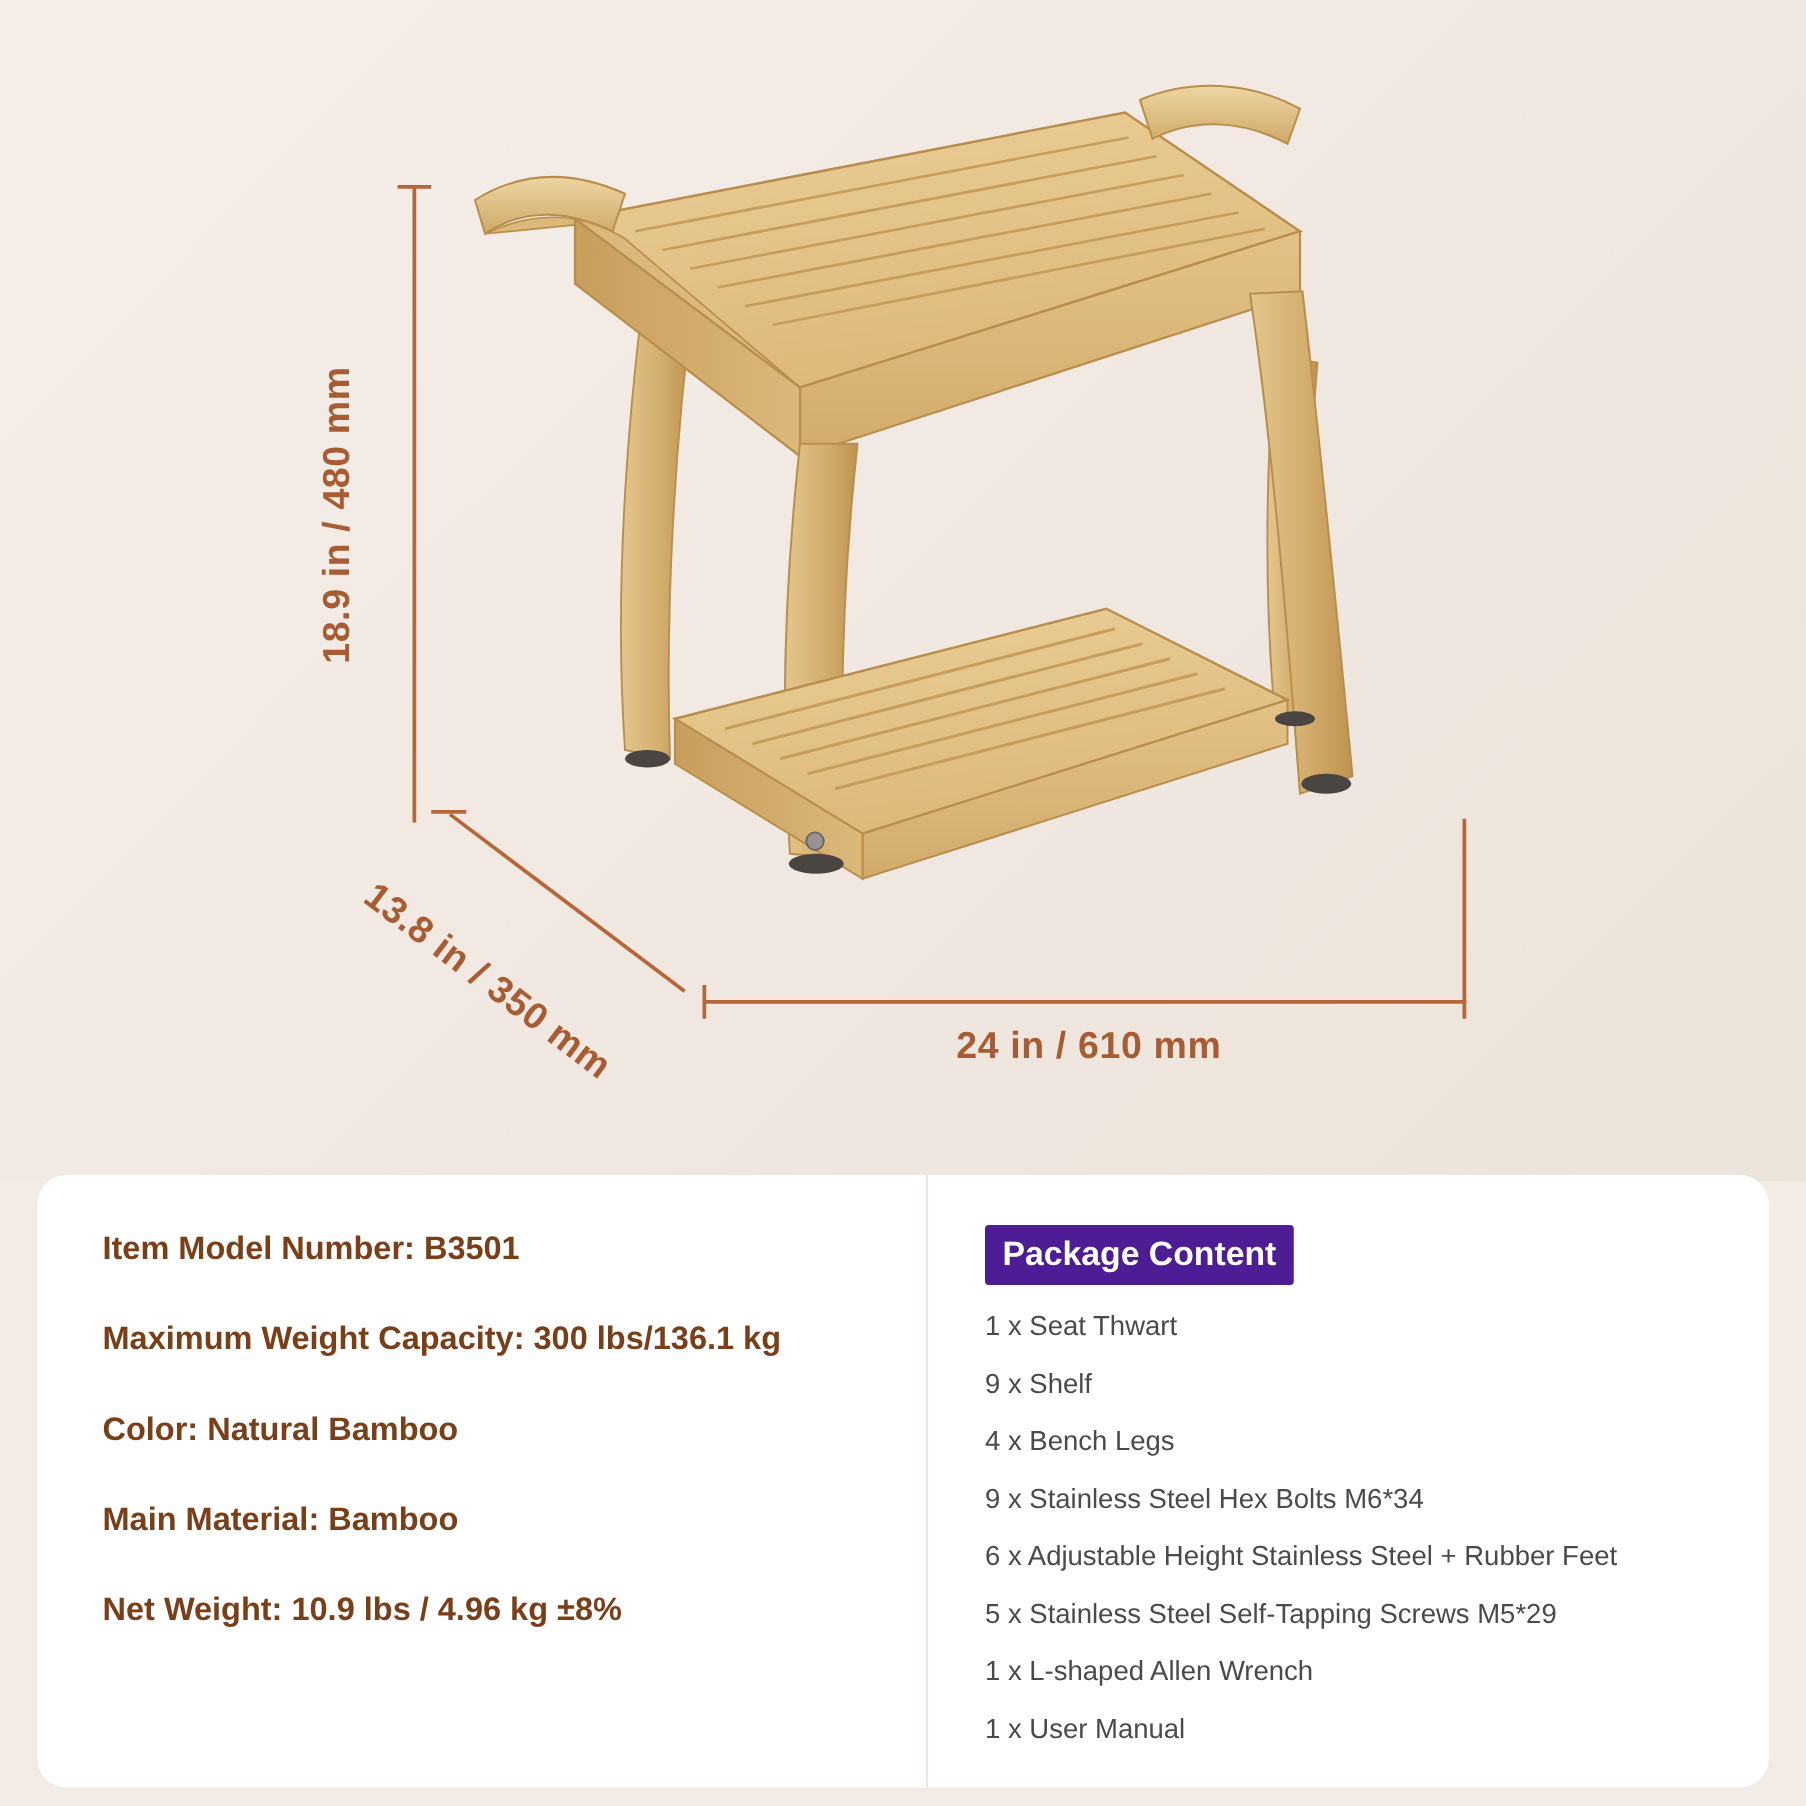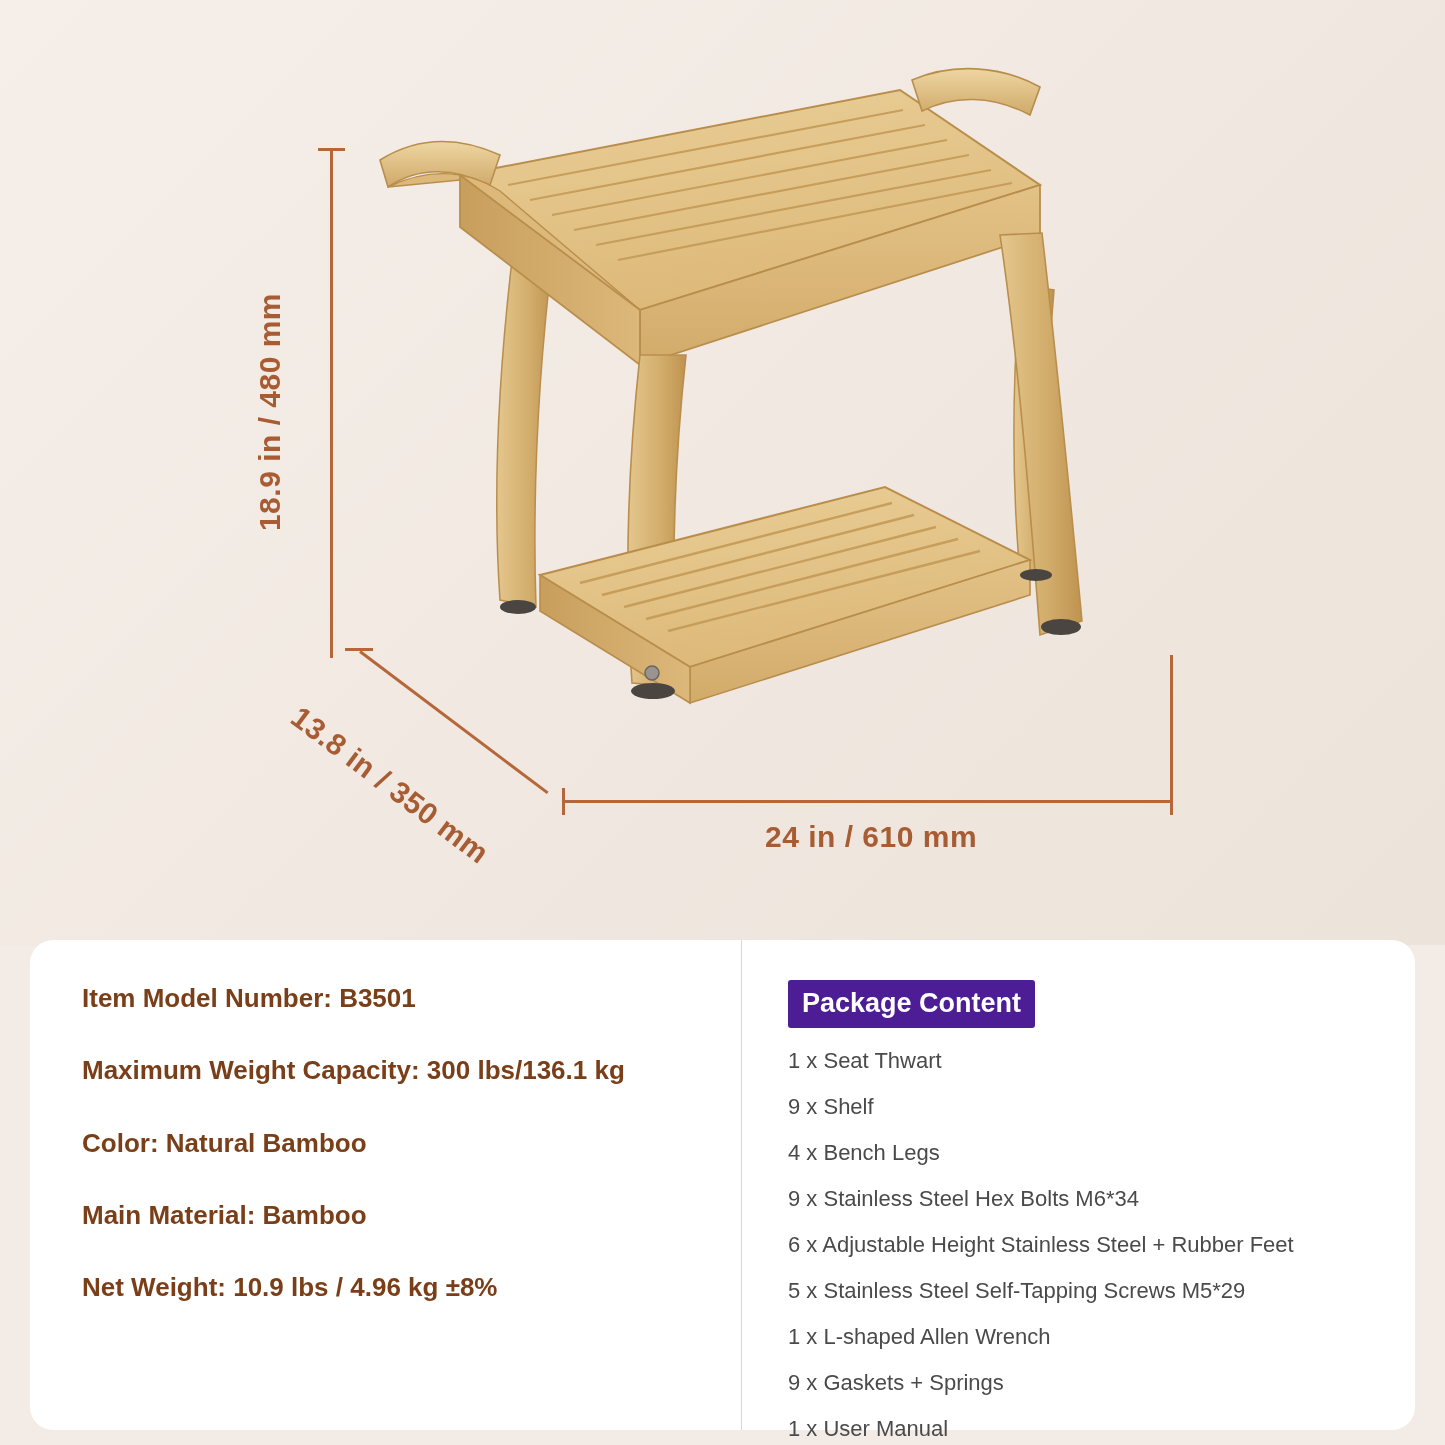--- a/index.html
+++ b/index.html
@@ -230,16 +230,15 @@
 
   <div id="package-col">
     <div id="package-title">Package Content</div>
     <div class="pkg-item">1 x Seat Thwart</div>
     <div class="pkg-item">9 x Shelf</div>
     <div class="pkg-item">4 x Bench Legs</div>
     <div class="pkg-item">9 x Stainless Steel Hex Bolts M6*34</div>
     <div class="pkg-item">6 x Adjustable Height Stainless Steel + Rubber Feet</div>
     <div class="pkg-item">5 x Stainless Steel Self-Tapping Screws M5*29</div>
     <div class="pkg-item">1 x L-shaped Allen Wrench</div>
-    <div class="pkg-item">9 x Gaskets + Springs</div>
     <div class="pkg-item">1 x User Manual</div>
   </div>
 </div>
 
 </body></html>

